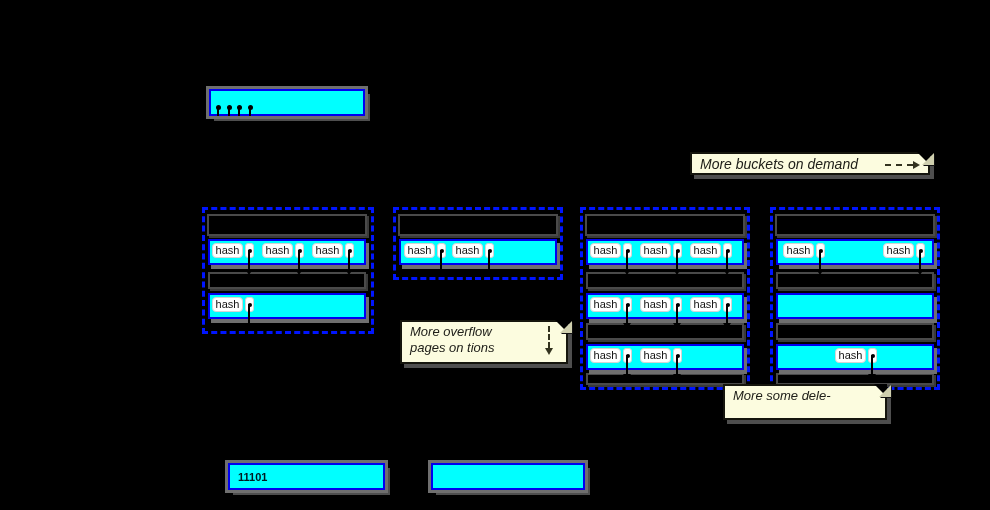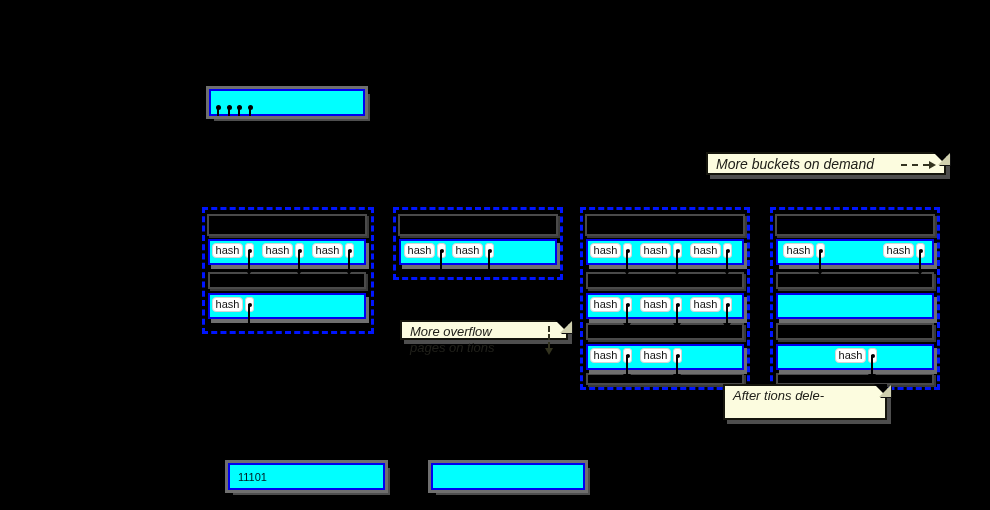--- a/index.html
+++ b/index.html
@@ -1,20 +1,20 @@
 <!DOCTYPE html>
 <html><head>
 <meta charset="utf-8">
 <style>
   html,body{margin:0;padding:0;background:#000;}
   .stage{position:relative;width:990px;height:510px;background:#000;overflow:hidden;
          font-family:"Liberation Sans",sans-serif;}
   
   .cyanbox{position:absolute;background:#00ffff;border:2px solid #0000f0;
-           outline:3px solid #6f6f6f;box-shadow:5px 5px 0 #4e4e4e;box-sizing:border-box;}
+           outline:3px solid #6f6f6f;box-shadow:5px 5px 0 #4e4e4e;box-sizing:border-box;font-weight:bold;}
   
   .row{position:absolute;background:#00ffff;border:2px solid #0000f0;
        box-shadow:3px 4px 0 #6f6f6f;box-sizing:border-box;}
   
   .bucket{position:absolute;border:3px dashed #0015ff;box-sizing:border-box;background:transparent;}
   
   .ghost{position:absolute;background:#000;border:2px solid #4a4a4a;
          box-shadow:2px 2px 0 #3a3a3a;box-sizing:border-box;}
   
   .chip{position:absolute;width:31px;height:15px;background:#fff;border:1px solid #d4d4d4;
@@ -185,39 +185,39 @@
       <div class="row" style="left: 776px; top: 293px; width: 158px; height: 26px;"></div>
       <div class="row" style="left: 776px; top: 344px; width: 158px; height: 26px;"></div>
       <div class="chip" style="left: 835px; top: 348px;">hash</div>
       <div class="dotbox" style="left: 868px; top: 348px;">
         <div class="dot"></div>
       </div>
       <div class="stem" style="left: 871px; top: 355px; height: 19px;"></div>
       <div class="ahead" style="left: 868px; top: 374px;"></div>
     </div>
 
-  <div class="note" id="note-0" style="left: 690px; top: 152px; width: 240px; height: 23px; margin-left: 16px;">
+  <div class="note" id="note-0" style="left: 690px; top: 152px; width: 240px; height: 23px;">
     <span>More buckets on demand</span>
     <div class="dash-right" style="left:193px;top:10px;width:28px;"></div>
     <div class="dash-right-head" style="left:221px;top:7px;"></div>
     <div class="notch"></div>
     <div class="flap"></div>
   </div>
 
-  <div class="note" id="note-1" style="font-size: 13px; left: 400px; top: 320px; width: 168px; height: 20px;">
+  <div class="note" id="note-1" style="font-size: 13px; left: 400px; top: 320px; width: 168px; height: 44px;">
     <div>More overflow</div>
     <div>pages on tions</div>
     <div class="dash-down" style="left:146px;top:4px;height:22px;"></div>
     <div class="dash-down-head" style="left:143px;top:26px;"></div>
     <div class="notch"></div>
     <div class="flap"></div>
   </div>
 
   <div class="note" id="note-2" style="font-size: 13px; left: 723px; top: 384px; width: 164px; height: 36px;">
-    <div>After tions dele-</div>
+    <div>More some dele-</div>
     <div class="notch"></div>
     <div class="flap"></div>
   </div>
 
   <div class="cyanbox" id="bbox-0" style="left: 228px; top: 463px; width: 157px; height: 27px;">
     <span class="boxlabel">11101</span>
   </div>
   <div class="cyanbox" id="bbox-1" style="left: 431px; top: 463px; width: 154px; height: 27px;">
     <span class="boxlabel"></span>
   </div>

